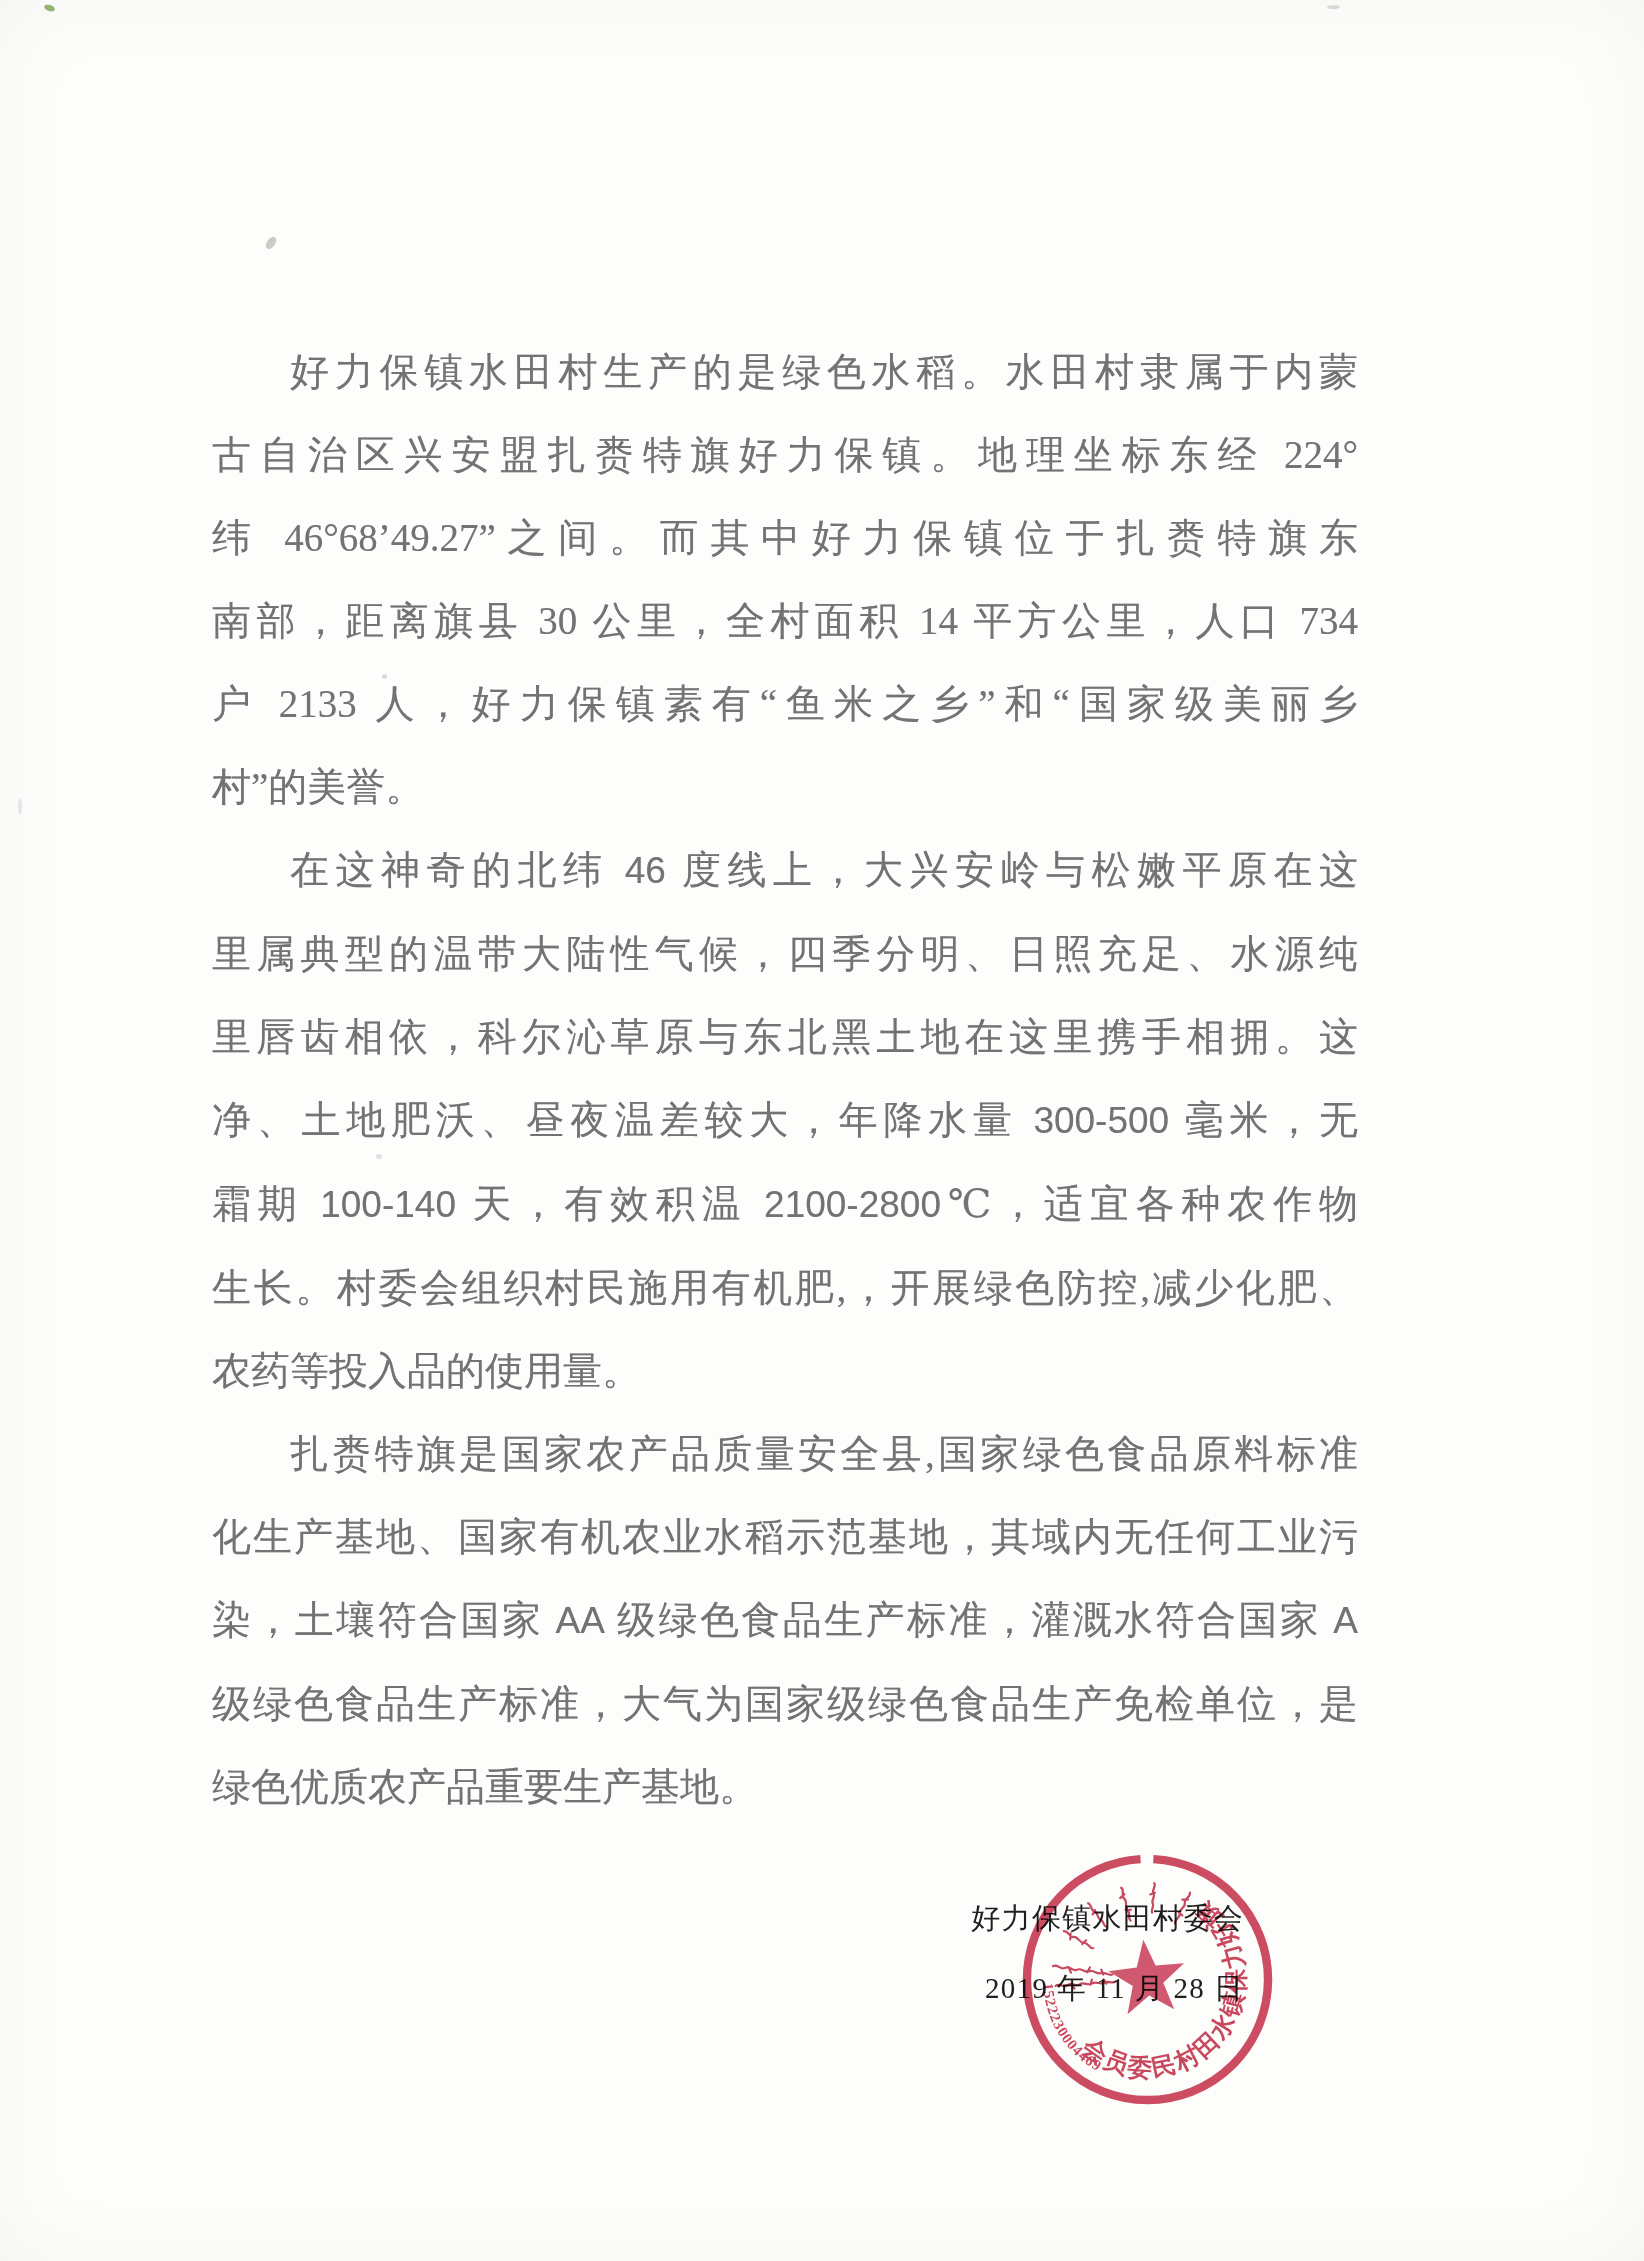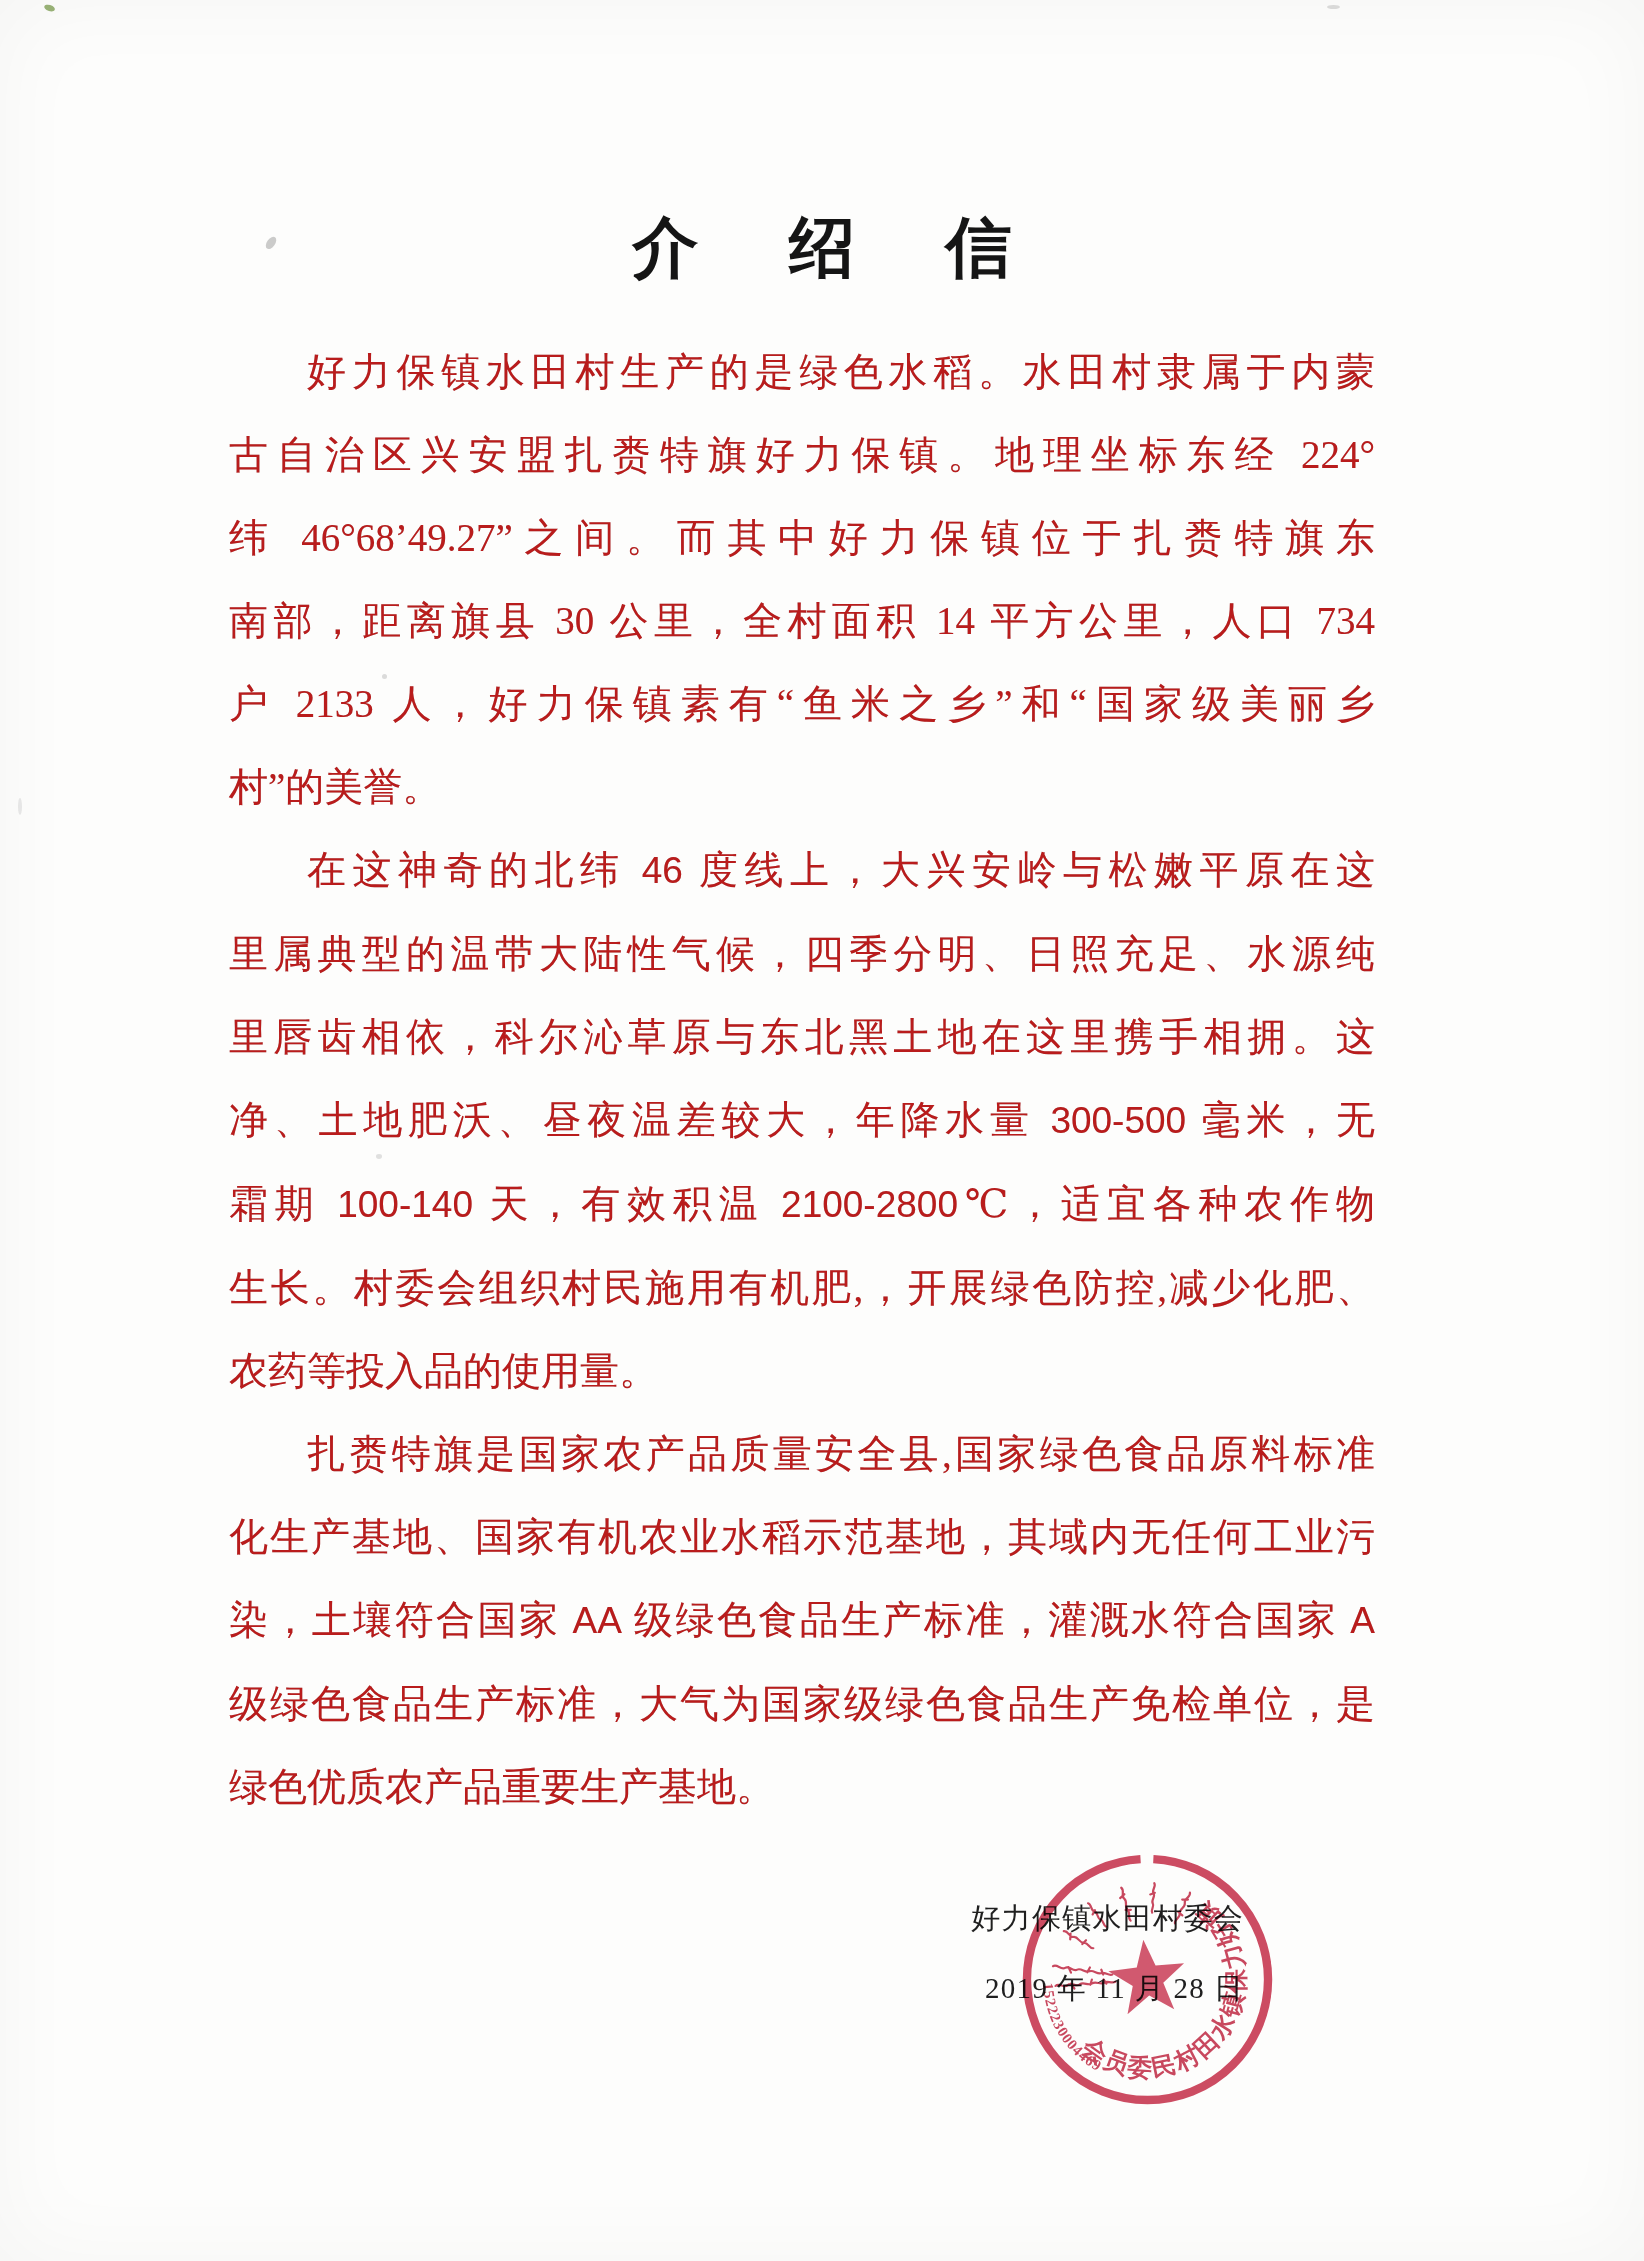--- a/index.html
+++ b/index.html
@@ -18,24 +18,24 @@
     text-align:center;
     font-size:66px;
     font-weight:bold;
     color:#151515;
     letter-spacing:37px;
     text-indent:37px;
     line-height:1.2;
   }
   .body-text{
     position:absolute;
-    left:229px;top:330px;width:1146px;
+    left:212px;top:330px;width:1146px;
     font-size:39px;
     line-height:83px;
-    color:#b91c1c;
+    color:#737373;
     text-shadow:0 0 0.6px rgba(40,40,40,0.25);
   }
   .line{
     text-align:justify;
     text-align-last:justify;
   }
   .line.firstline{text-indent:2em;}
   .line.lastline{text-align-last:left;}
   .num{
     font-family:"Liberation Sans","DejaVu Sans",sans-serif;
@@ -80,21 +80,20 @@
 
 <div class="page">
 
   <div class="speck s1"></div>
   <div class="speck s2"></div>
   <div class="speck s3"></div>
   <div class="speck s4"></div>
   <div class="speck s5"></div>
   <div class="speck s6"></div>
 
-  <h1 class="title">介 绍 信</h1>
 
   <div class="body-text">
       <div>
         <div class="line firstline"><span>好力保镇水田村生产的是绿色水稻。水田村隶属于内蒙</span></div>
         <div class="line"><span>古自治区兴安盟扎赉特旗好力保镇。地理坐标东经 224°</span></div>
         <div class="line"><span>纬 46°68’49.27”之间。而其中好力保镇位于扎赉特旗东</span></div>
         <div class="line"><span>南部，距离旗县 30 公里，全村面积 14 平方公里，人口 734</span></div>
         <div class="line"><span>户 2133 人，好力保镇素有“鱼米之乡”和“国家级美丽乡</span></div>
         <div class="line lastline"><span>村”的美誉。</span></div>
       </div>

